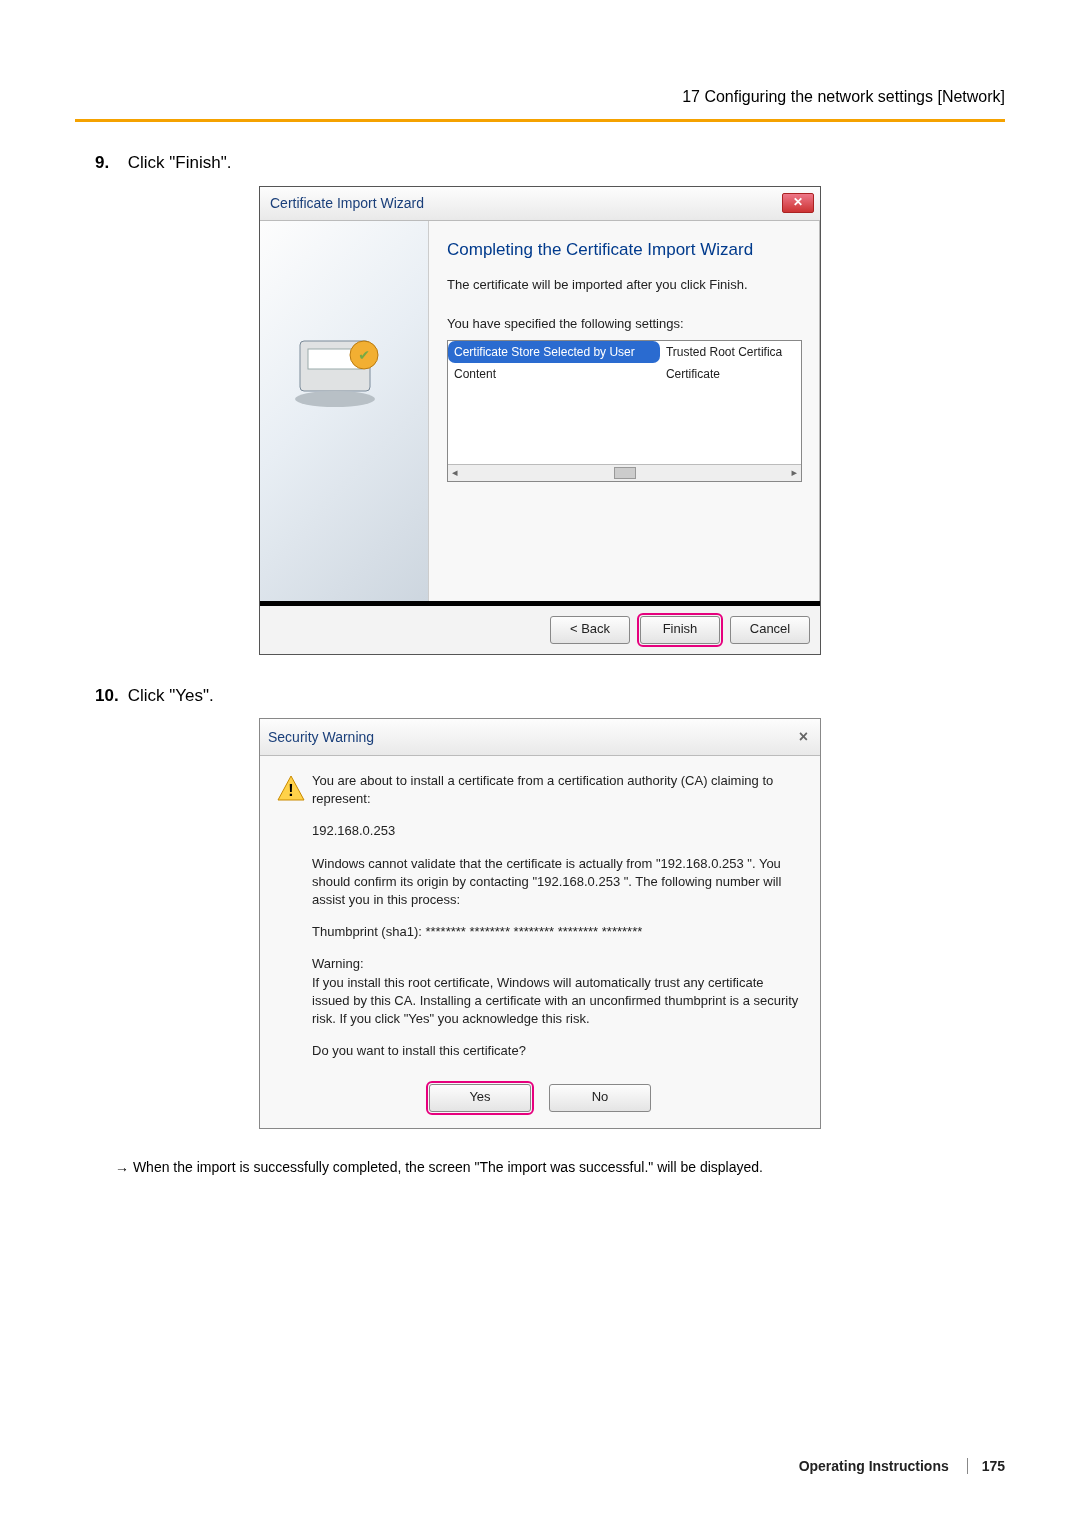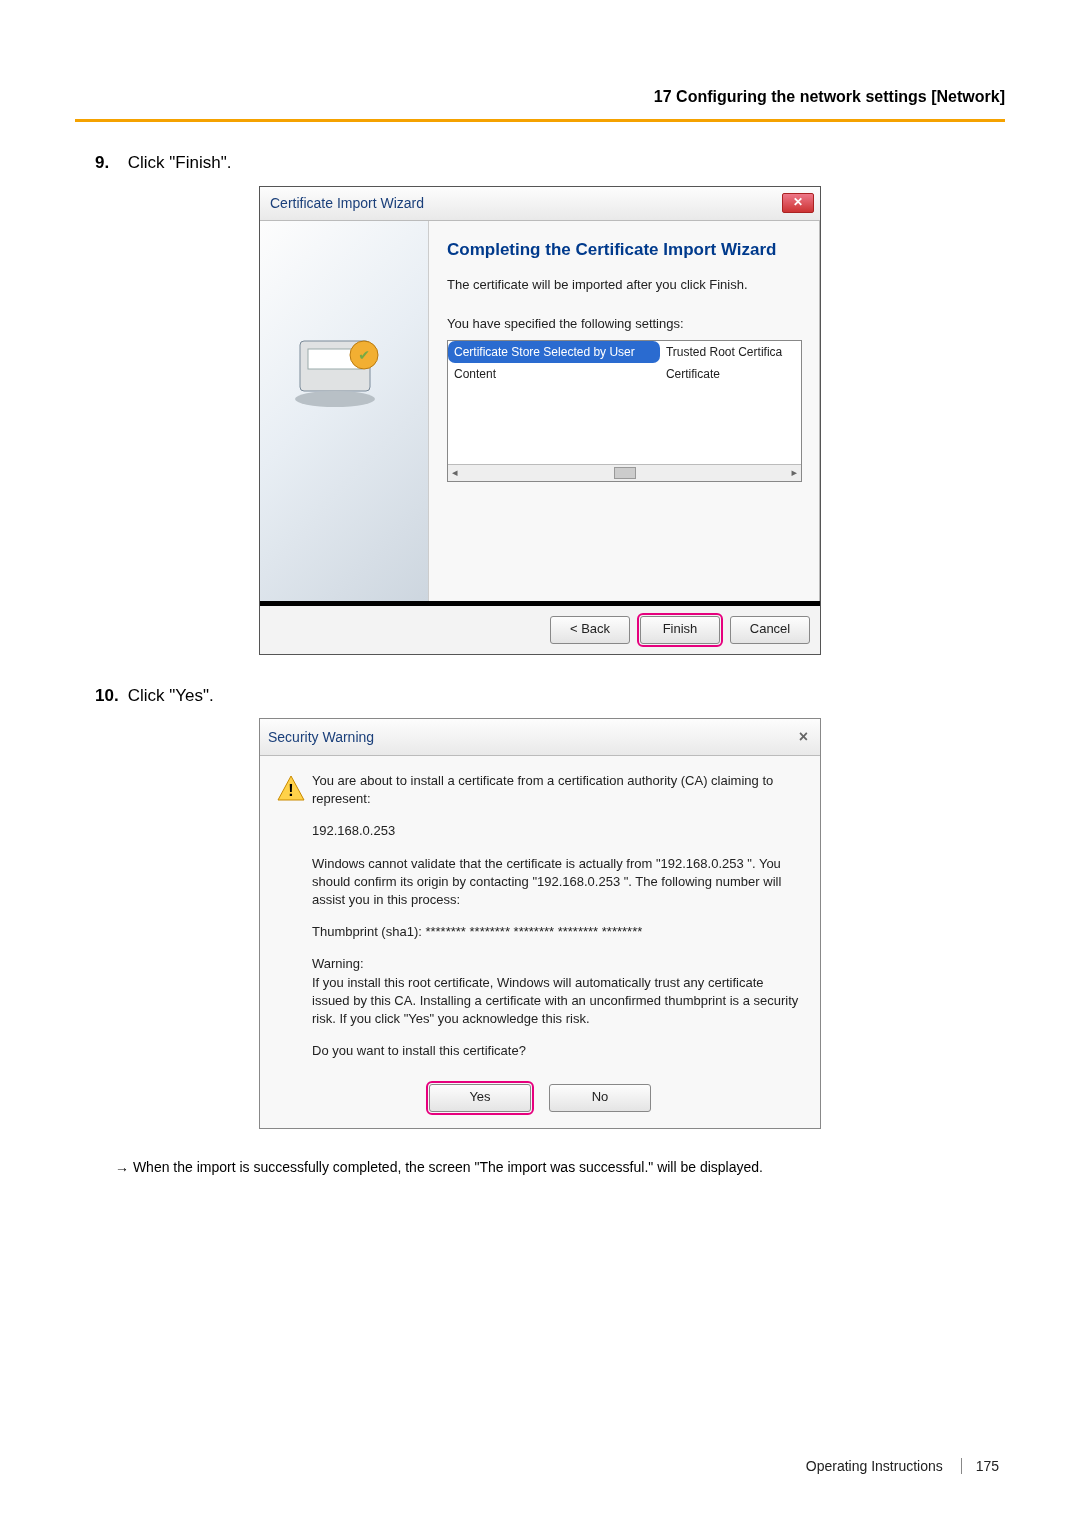--- a/index.html
+++ b/index.html
@@ -12,21 +12,21 @@
     line-height: 1.5;
   }
   .page {
     padding: 85px 75px 60px 75px;
     box-sizing: border-box;
     position: relative;
     min-height: 1527px;
   }
   .header-right {
     text-align: right;
-    font-weight: bold;
+    font-weight: normal;
     font-size: 16px;
     padding-bottom: 10px;
   }
   .orange-rule {
     border: none;
     border-top: 3px solid #f5a200;
     margin: 0 0 28px 0;
   }
   .step {
     margin-left: 20px;
@@ -95,21 +95,21 @@
   .content-panel {
     flex: 1;
     padding: 14px 18px 10px 18px;
     font-size: 13px;
     color: #222;
   }
   .content-panel h2 {
     color: #003a8c;
     font-size: 17px;
     margin: 4px 0 14px 0;
-    font-weight: bold;
+    font-weight: normal;
     line-height: 1.3;
   }
   .settings-list {
     border: 1px solid #888;
     background: #fff;
     margin-top: 6px;
     height: 140px;
     font-size: 12px;
     overflow: hidden;
     position: relative;
@@ -211,23 +211,24 @@
   .arrow-note {
     margin: 18px 0 0 40px;
     text-indent: -24px;
     padding-left: 24px;
     font-size: 14px;
   }
 
   .page-foot {
     position: absolute;
     bottom: 50px;
-    right: 81px;
+    right: 75px;
     font-size: 14px;
     color: #222;
+    font-weight: bold;
   }
   .page-foot .sep {
     border-left: 1px solid #888;
     padding-left: 14px;
     margin-left: 14px;
   }
 </style>
 </head>
 <body>
 

